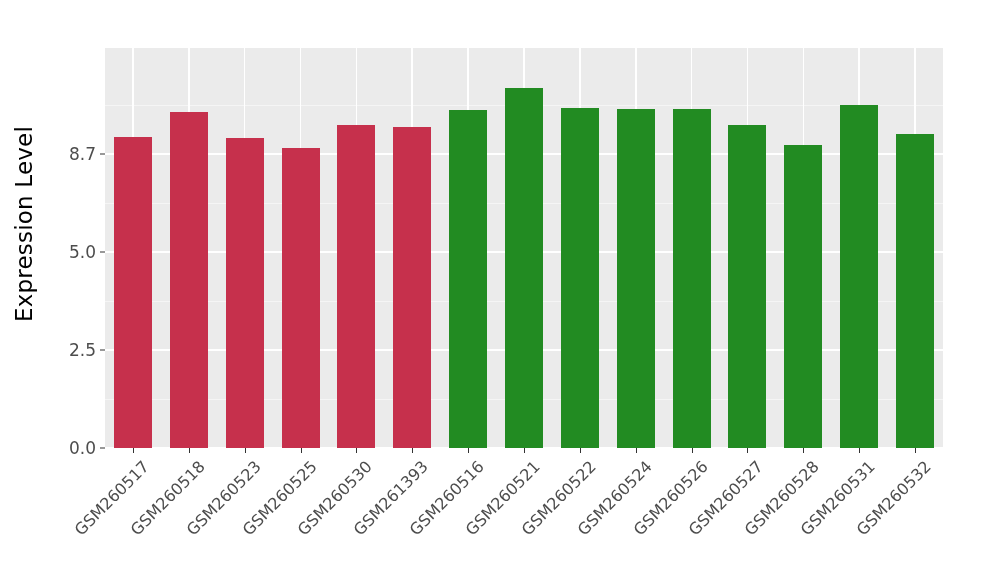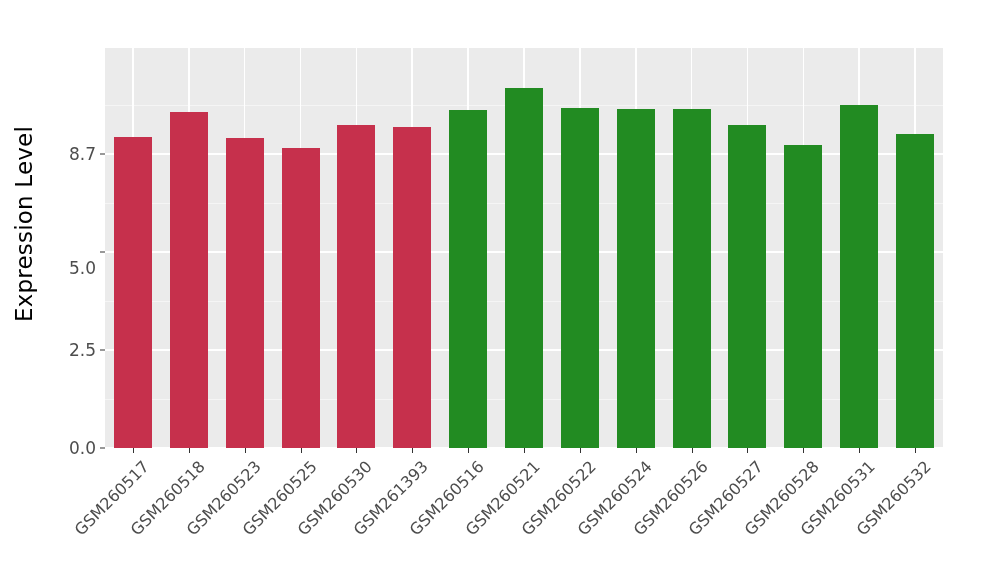--- a/index.html
+++ b/index.html
@@ -137,21 +137,21 @@
 
   <div id="y-axis-title">
     <span>Expression Level</span>
   </div>
 
   <div id="y-axis">
       <div class="y-tick" style="top: 448px;">0.0</div>
       <div class="y-tick-mark" style="top: 448px;"></div>
       <div class="y-tick" style="top: 349.961px; text-align: center;">2.5</div>
       <div class="y-tick-mark" style="top: 349.961px;"></div>
-      <div class="y-tick" style="top: 251.922px; margin-top: 16px;">5.0</div>
+      <div class="y-tick" style="top: 251.922px;">5.0</div>
       <div class="y-tick-mark" style="top: 251.922px;"></div>
       <div class="y-tick" style="top: 153.882px;">8.7</div>
       <div class="y-tick-mark" style="top: 153.882px;"></div>
     </div>
 
   <div id="panel">
       <div class="grid-minor-h" style="top: 350.98px;"></div>
       <div class="grid-minor-h" style="top: 252.941px;"></div>
       <div class="grid-minor-h" style="top: 154.902px;"></div>
       <div class="grid-minor-h" style="top: 56.8627px;"></div>

